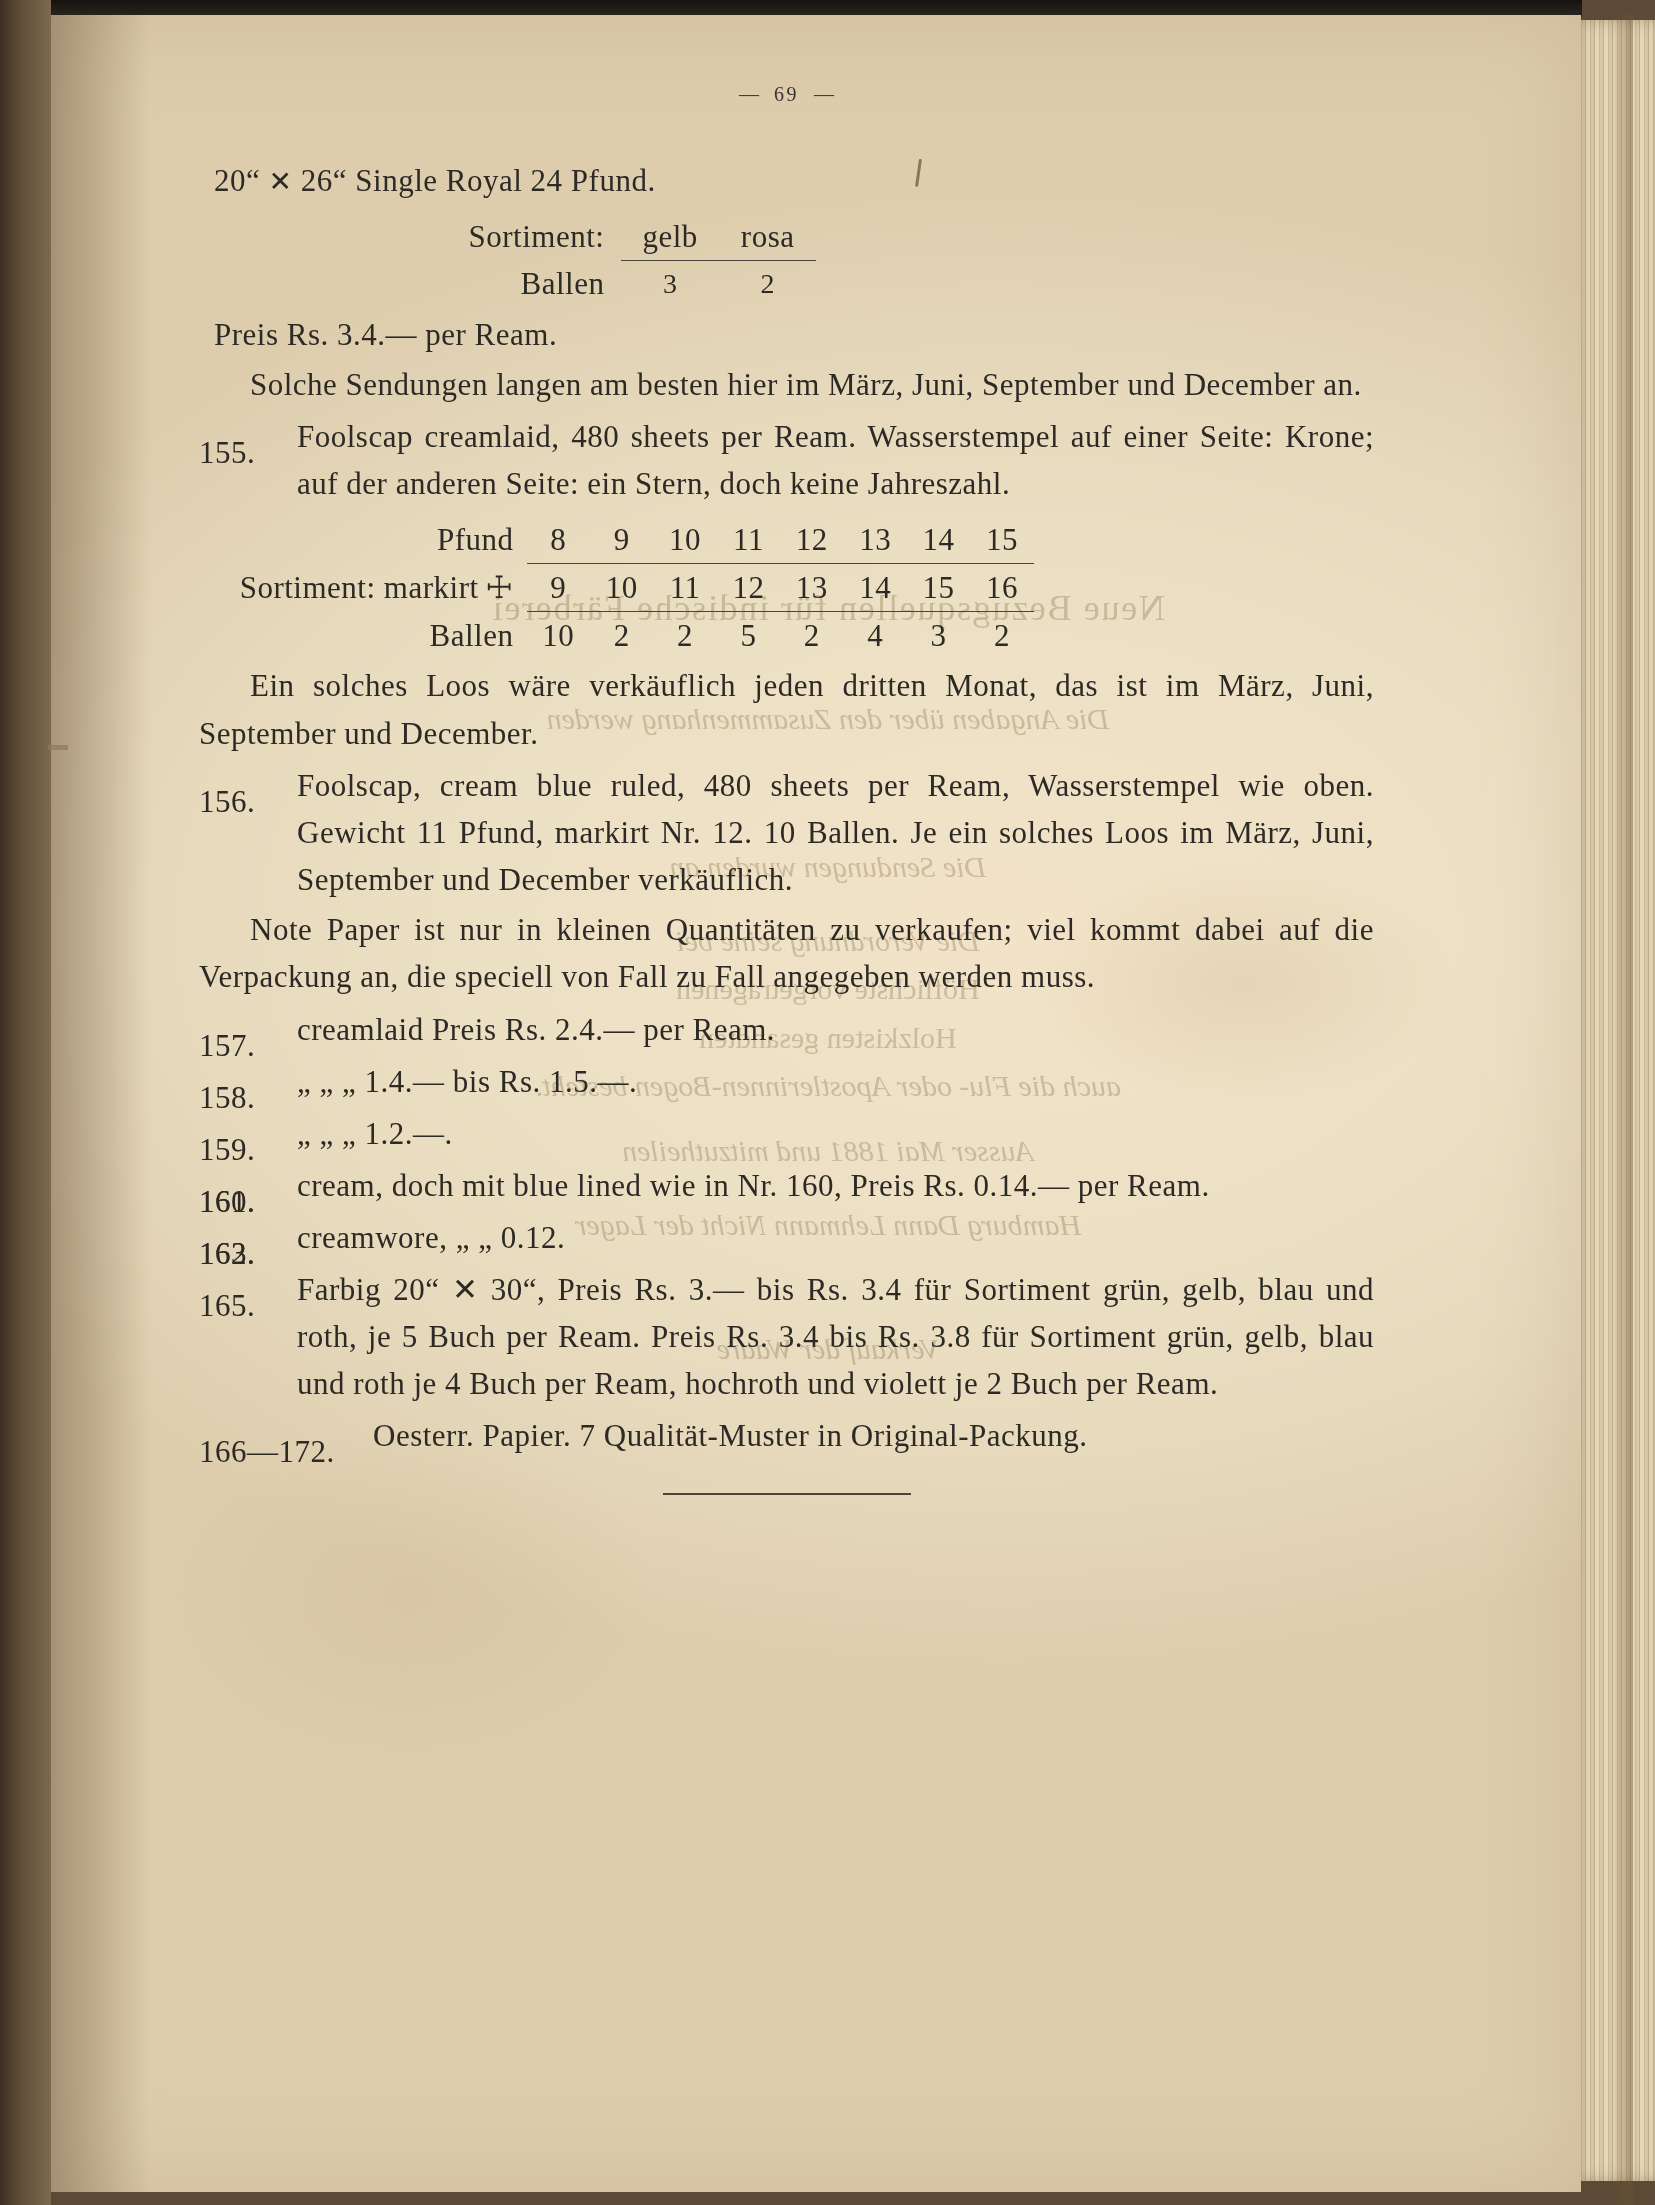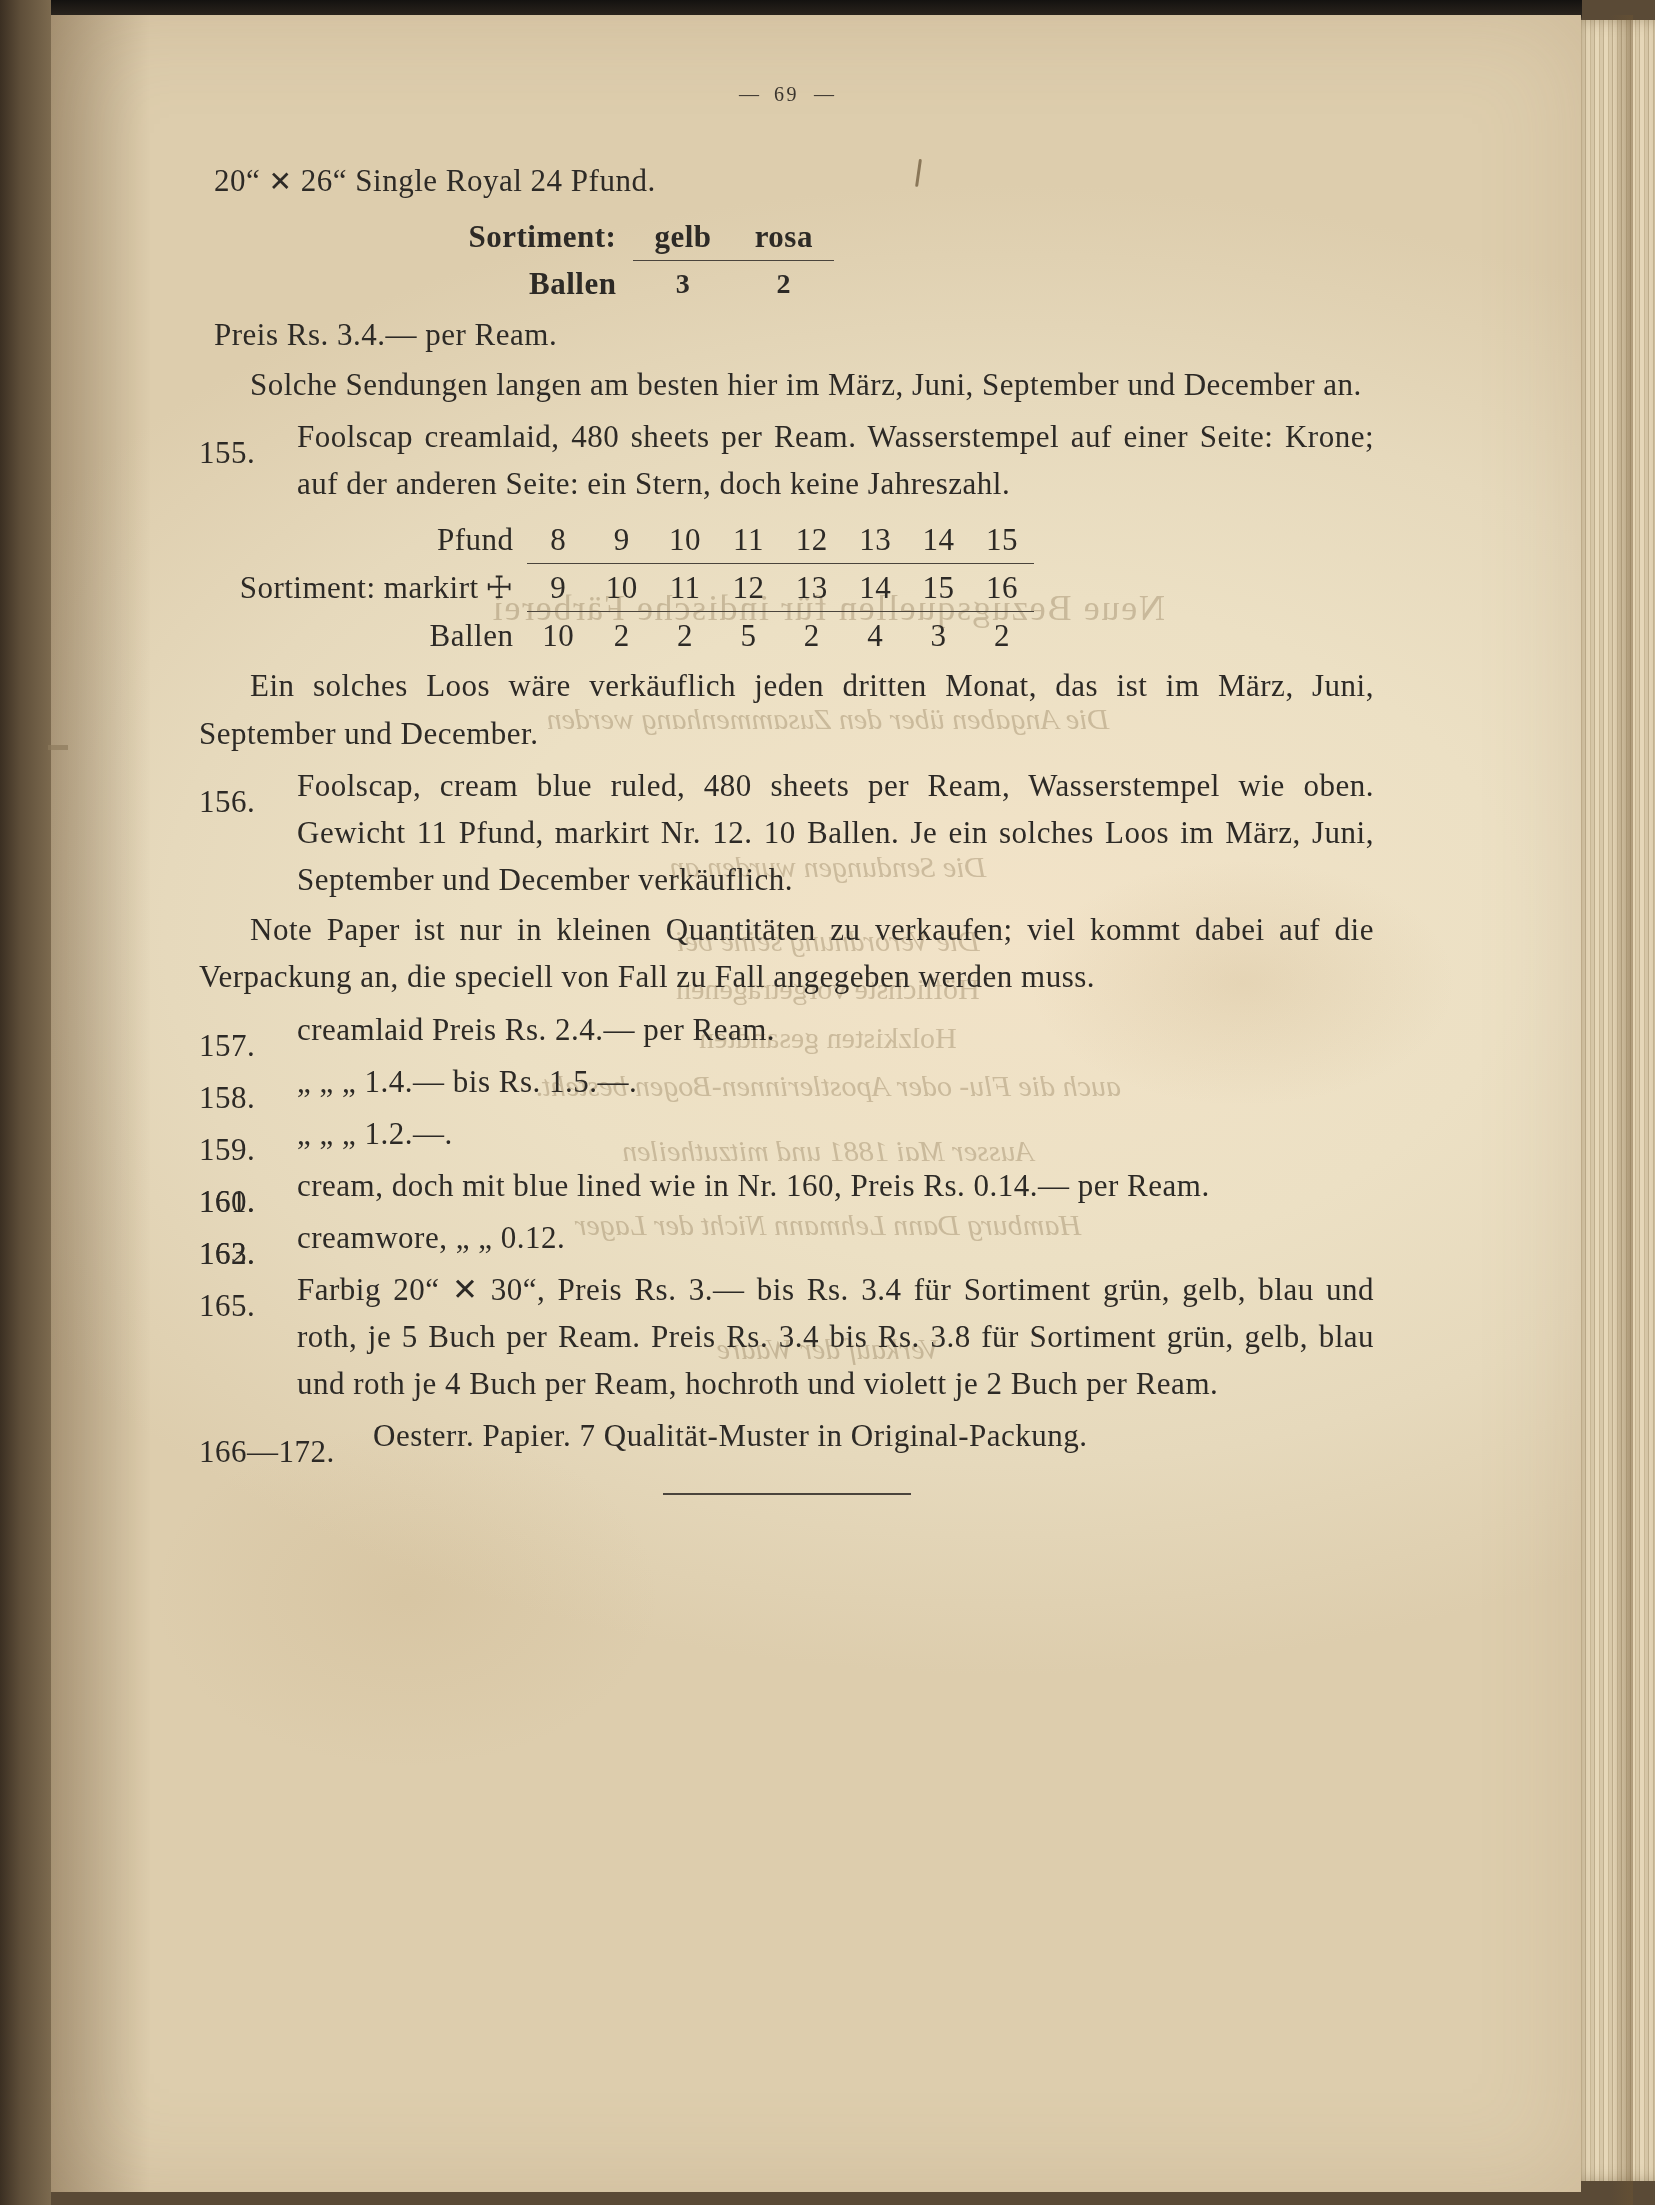--- a/index.html
+++ b/index.html
@@ -142,21 +142,21 @@
     white-space: nowrap;
   }
   .tbl td.lbl {
     text-align: right;
     padding-right: 18px;
     white-space: nowrap;
   }
   .rule-row td { border-bottom: 1.7px solid #4a443c; }
 
   .t1 { margin-left: 248px; }
-  .t1 td { padding: 0 21.5px; font-weight: bold; }
+  .t1 td { padding: 0 21.5px; }
   .t1 td.lbl { padding-right: 16.6px; }
 
   .t2 { margin-left: 25px; font-family: Liberation Serif, serif; }
   .t2 td { padding: 0 15.7px; }
   .t2 td.lbl { padding-right: 13.2px; }
 
   .num-sm { font-size: 28px; }
 
   .xsign { display: inline-block; padding: 0 8.3px; font-size: 28px; }
   .hashsign { display: inline-block; padding-left: 6.6px; }

